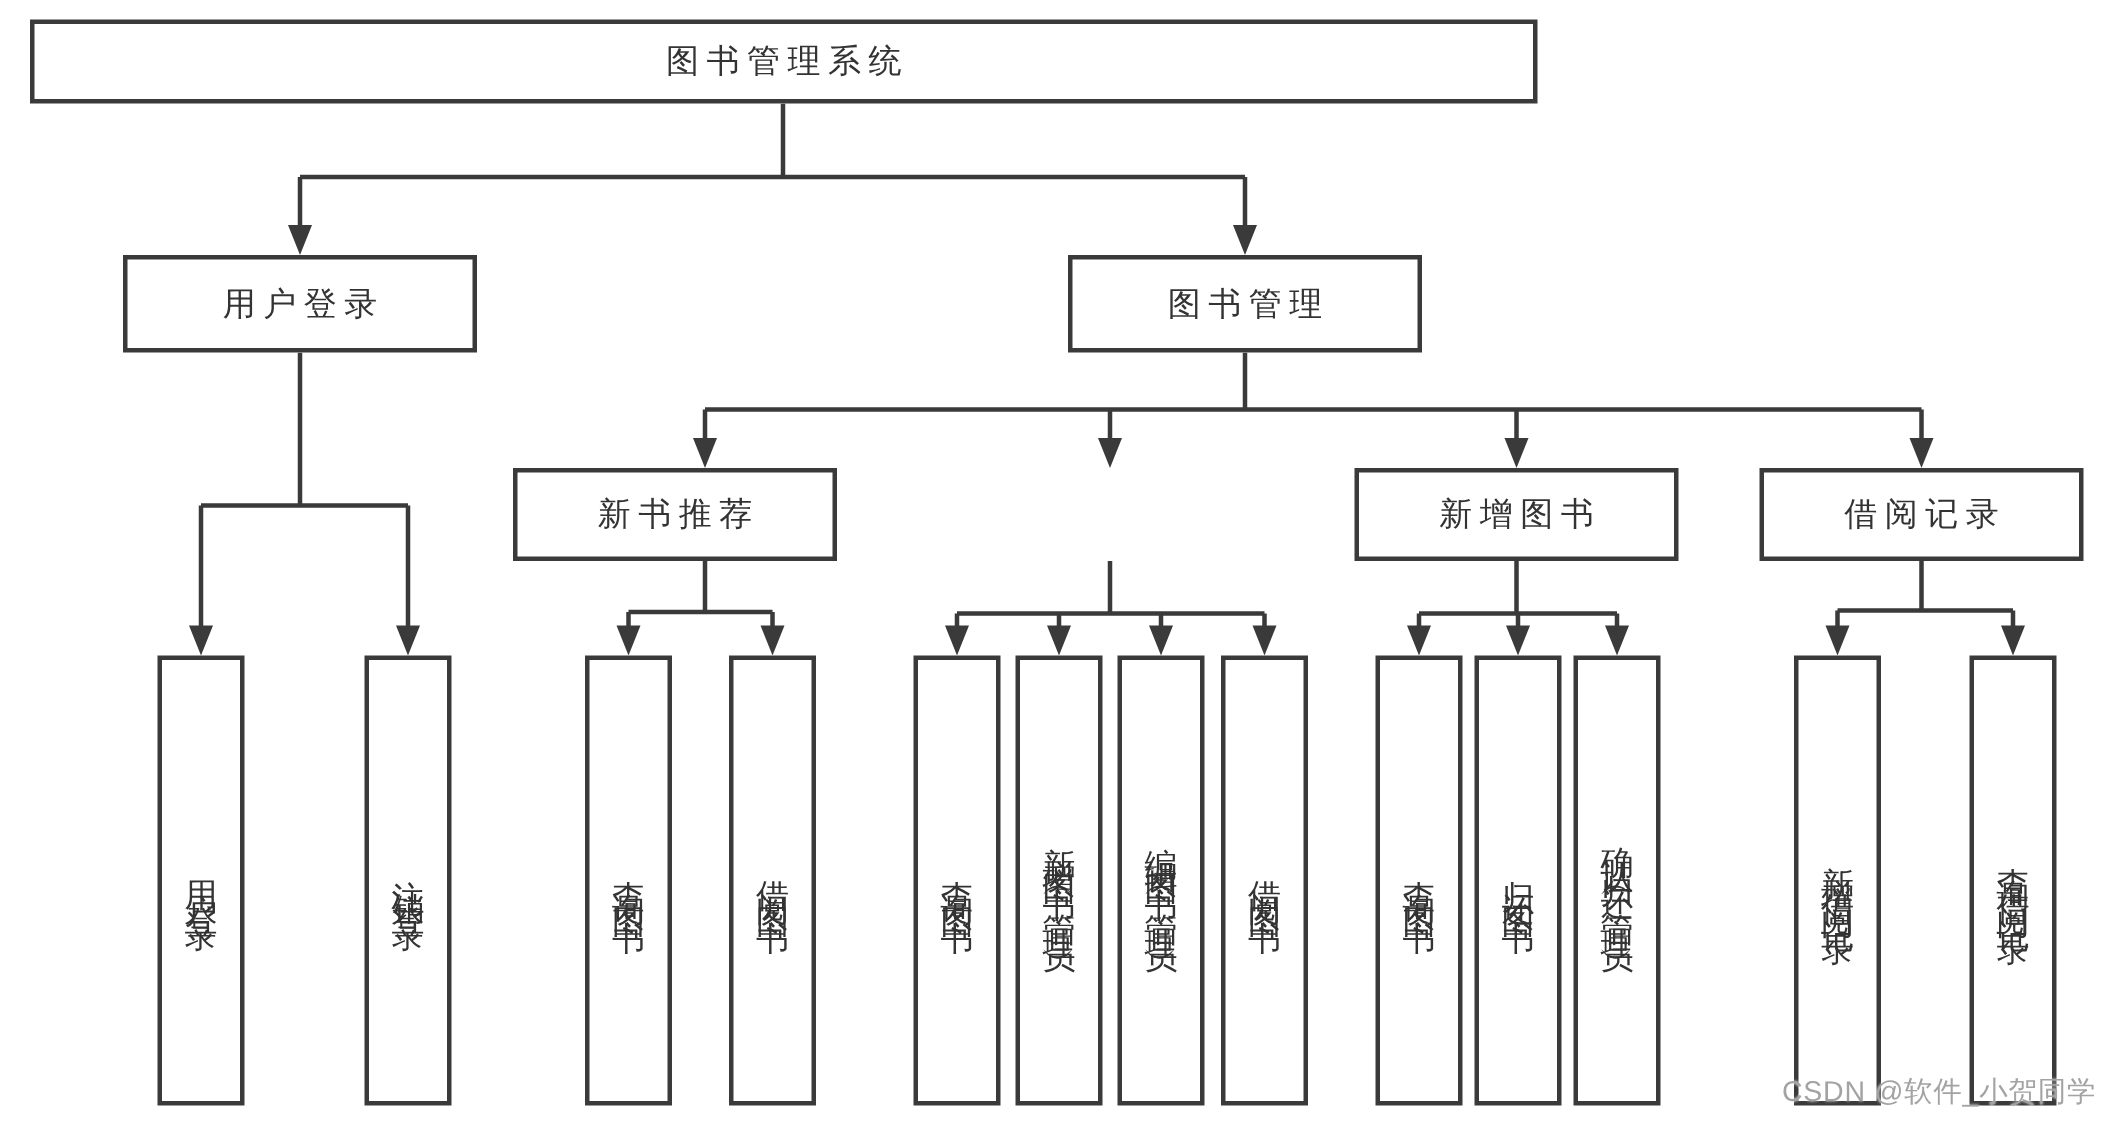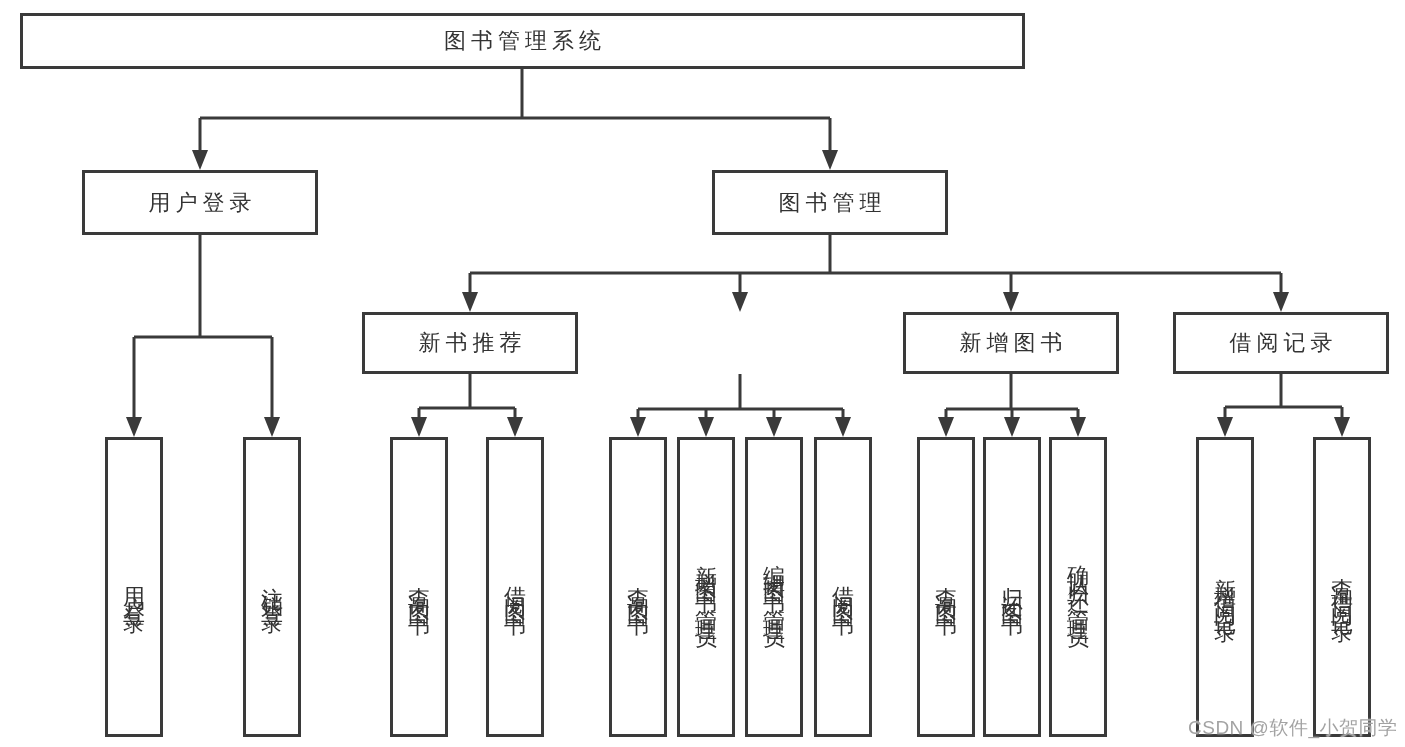--- a/index.html
+++ b/index.html
@@ -123,21 +123,21 @@
     <span class="lbl">图书管理系统</span>
   </div>
 
   <div class="box hbox lvl2" style="left:82px">
     <span class="lbl">用户登录</span>
   </div>
   <div class="box hbox lvl2" style="left:712px">
     <span class="lbl">图书管理</span>
   </div>
 
-  <div class="box hbox lvl3" style="left:362px">
+  <div class="box hbox lvl3" style="left:342px">
     <span class="lbl">新书推荐</span>
   </div>
   <div class="box hbox lvl3" style="left:903px">
     <span class="lbl">新增图书</span>
   </div>
   <div class="box hbox lvl3" style="left:1173px">
     <span class="lbl">借阅记录</span>
   </div>
 
   <div class="vbox" style="left:105px">

